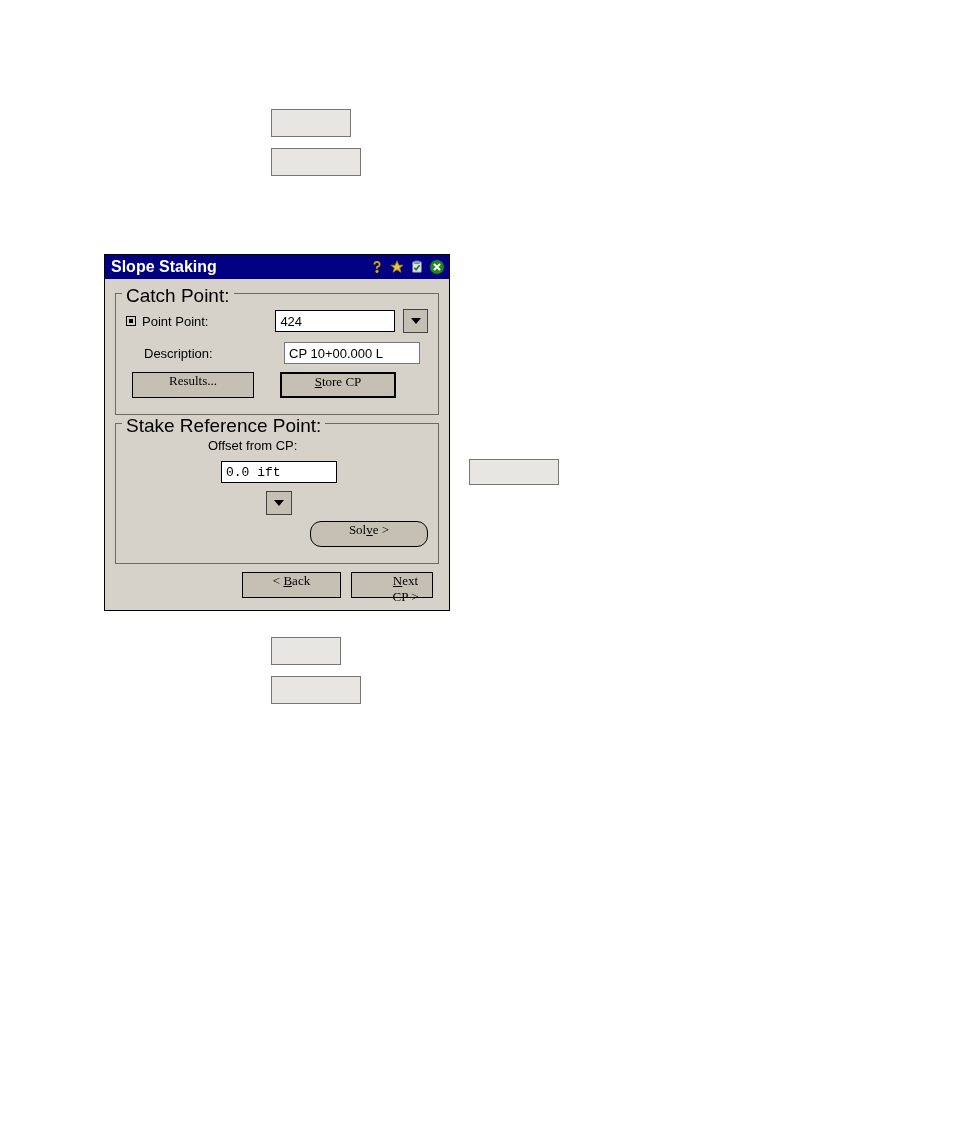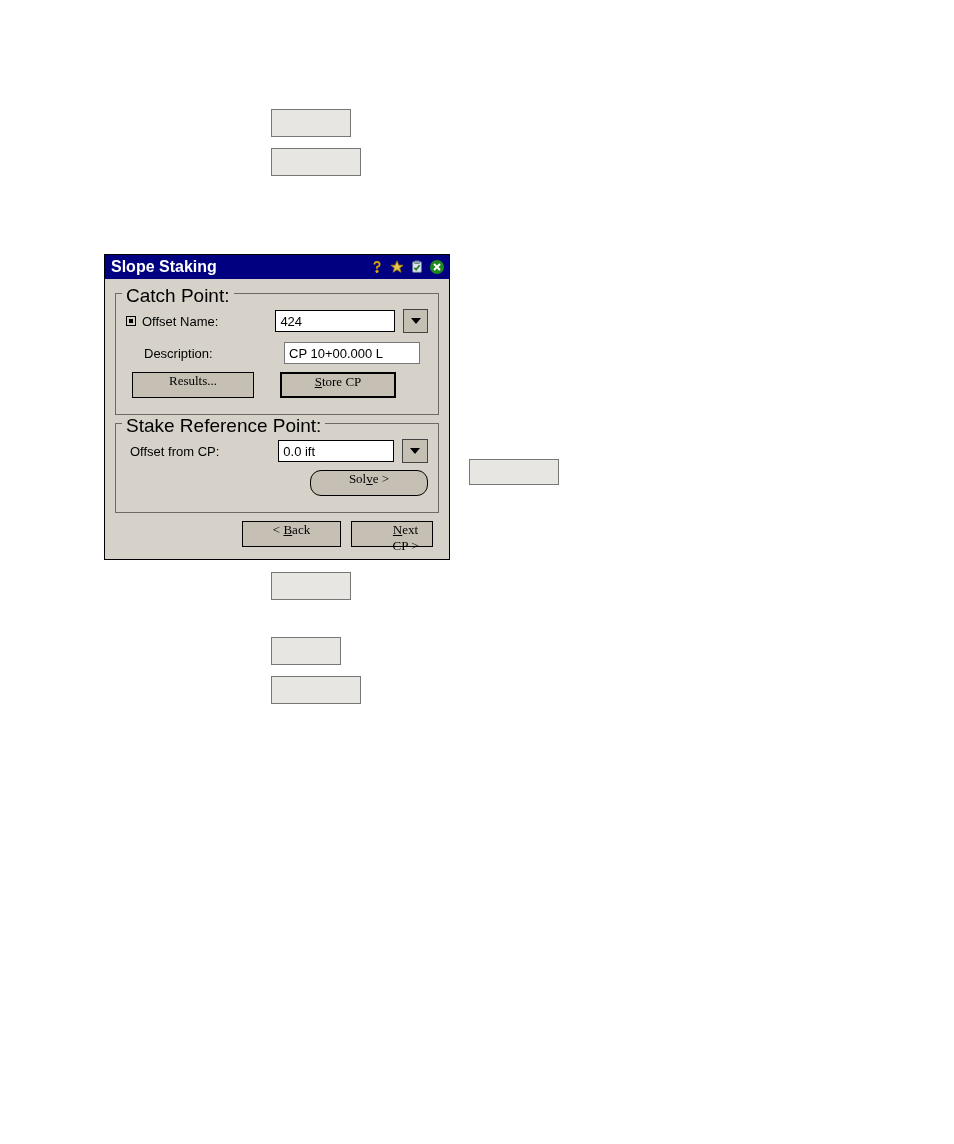--- a/index.html
+++ b/index.html
@@ -170,22 +170,22 @@
   .solve-row { justify-content: flex-end; }
   .solve-btn { width: 118px; border-radius: 11px; }
   .back-btn { width: 99px; }
   .next-btn { width: 82px; padding-left: 37px; }
 
   .cp-row1 .text-input { width: 120px; }
   .cp-row2 { padding-left: 18px; }
   .cp-row2 .row-label { width: 132px; }
   .cp-row2 .text-input { width: 136px; }
   .cp-row3 { display:flex; align-items:center; }
-  .sr-row1 { padding-left: 4px; }
-  .sr-row1 .text-input { width: 116px; }
+  .sr-row1 { padding-left: 4px; flex-direction: column; }
+  .sr-row1 .text-input { width: 116px; font-family: Liberation Mono, monospace; }
 </style>
 </head>
 <body>
 
 <div class="page">
 
   <div class="ghost-btn" style="left:271px; top:109px; width:80px; height:28px;"></div>
   <div class="ghost-btn" style="left:271px; top:148px; width:90px; height:28px;"></div>
   <div class="ghost-btn" style="left:469px; top:459px; width:90px; height:26px;"></div>
   <div class="ghost-btn" style="left:271px; top:572px; width:80px; height:28px;"></div>
@@ -225,21 +225,21 @@
     </div>
 
     <div class="body">
 
       <div class="groupbox">
         <div class="groupbox-legend">Catch Point:</div>
 
         <div class="row cp-row cp-row1">
           <span class="row-label">
             <span class="bullet"></span>
-            <span>Offset Name:</span>
+            <span>Point Point:</span>
           </span>
           <input class="text-input" type="text" value="424" style="">
           <span class="dropdown-btn">
             <svg viewBox="0 0 10 6" width="10" height="6">
                 <polygon points="0,0 10,0 5,6"></polygon>
               </svg>
           </span>
         </div>
 
         <div class="row cp-row cp-row2">

